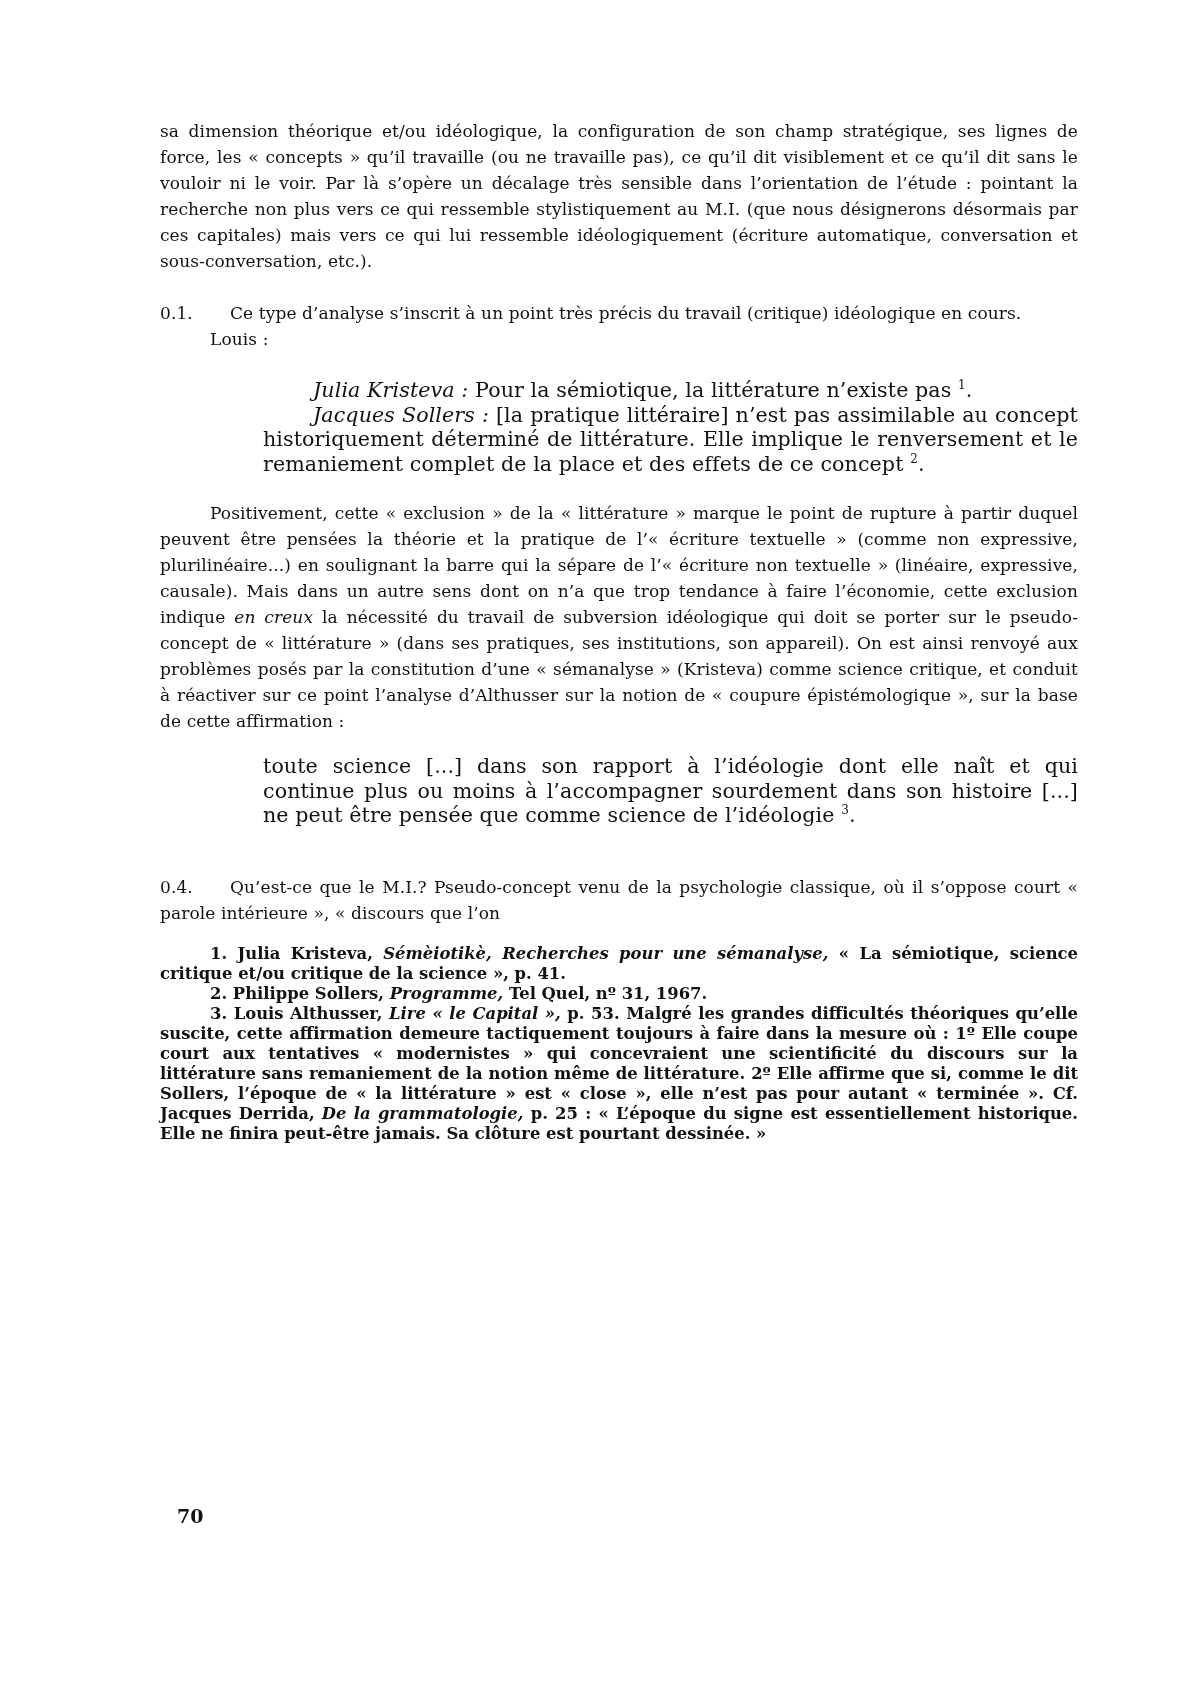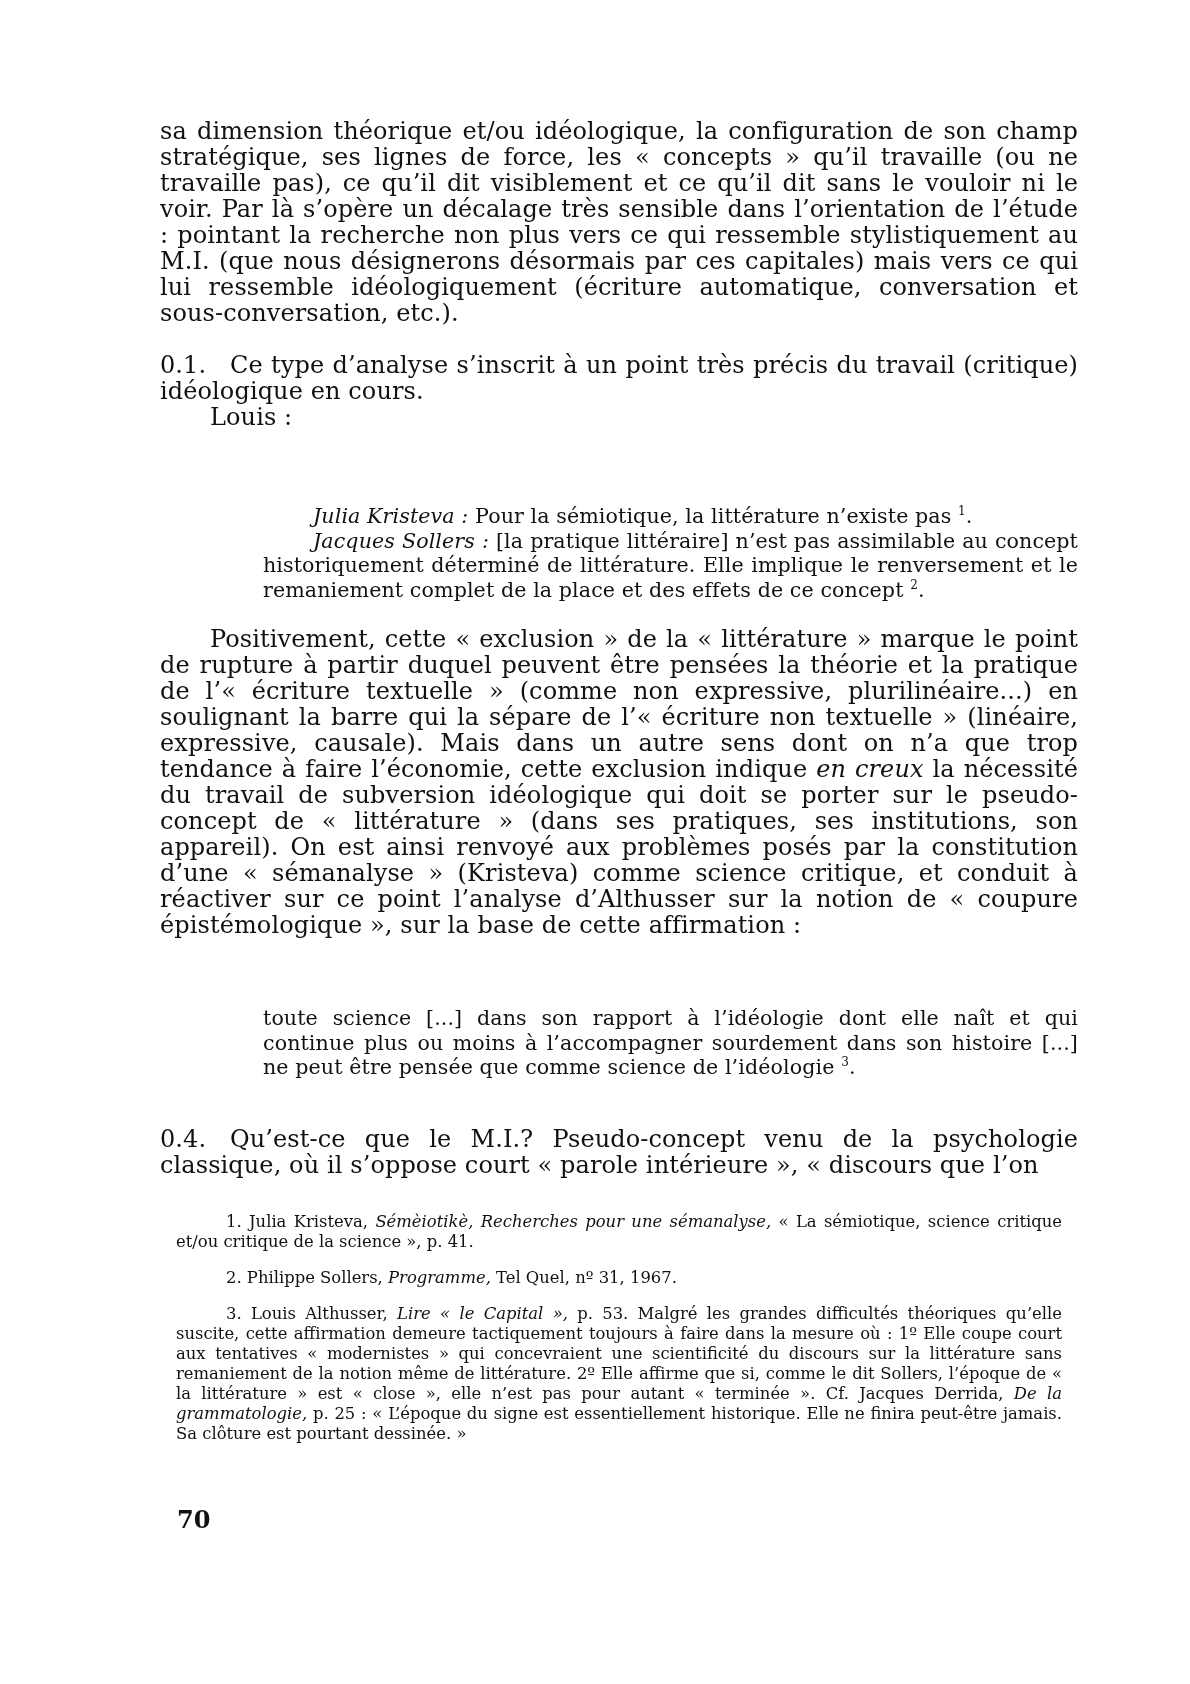--- a/index.html
+++ b/index.html
@@ -1,27 +1,27 @@
 <!DOCTYPE html>
 <html><head>
 <meta charset="utf-8">
 <style>
   html, body { margin: 0; padding: 0; background: #ffffff; }
   body { width: 1190px; height: 1684px; position: relative; overflow: hidden; color: #111; font-family: "DejaVu Serif", serif; }
   .page { position: absolute; left: 160px; top: 118px; width: 918px; }
-  .p { font-size: 24px; line-height: 26px; margin: 0; text-align: justify; letter-spacing: 0.1px; }
+  .p { font-size: 17px; line-height: 26px; margin: 0; text-align: justify; letter-spacing: 0.1px; }
   .indent { text-indent: 50px; }
-  .quote { margin-left: 103px; font-size: 20.6px; line-height: 24.5px; text-align: justify; margin-top: 48px; }
+  .quote { margin-left: 103px; font-size: 20.6px; line-height: 24.5px; text-align: justify; }
   .quote .p { font-size: 20.6px; line-height: 24.5px; }
-  .fn { font-size: 16.4px; line-height: 20px; text-align: justify; margin: 16px; }
+  .fn { font-size: 16.4px; line-height: 20px; text-align: justify; margin: 0; font-weight: bold; }
   .fn.indent { text-indent: 50px; }
   i { font-style: italic; }
   sup { font-size: 12px; vertical-align: super; line-height: 0; }
   .sec { display: inline-block; width: 70px; text-indent: 0; }
-  .pagenum { position: absolute; left: 177px; top: 1505px; font-size: 24px; font-weight: bold; }
+  .pagenum { position: absolute; left: 177px; top: 1505px; font-size: 19px; font-weight: bold; }
 </style>
 </head>
 <body>
 
 <div class="page">
 
   <p class="p">sa dimension théorique et/ou idéologique, la configuration de son champ stratégique, ses lignes de force, les « concepts » qu’il travaille (ou ne travaille pas), ce qu’il dit visiblement et ce qu’il dit sans le vouloir ni le voir. Par là s’opère un décalage très sensible dans l’orientation de l’étude : pointant la recherche non plus vers ce qui ressemble stylistiquement au M.I. (que nous désignerons désormais par ces capitales) mais vers ce qui lui ressemble idéologiquement (écriture automatique, conversation et sous-conversation, etc.).</p>
 
   <div style="height:26px"></div>
 

